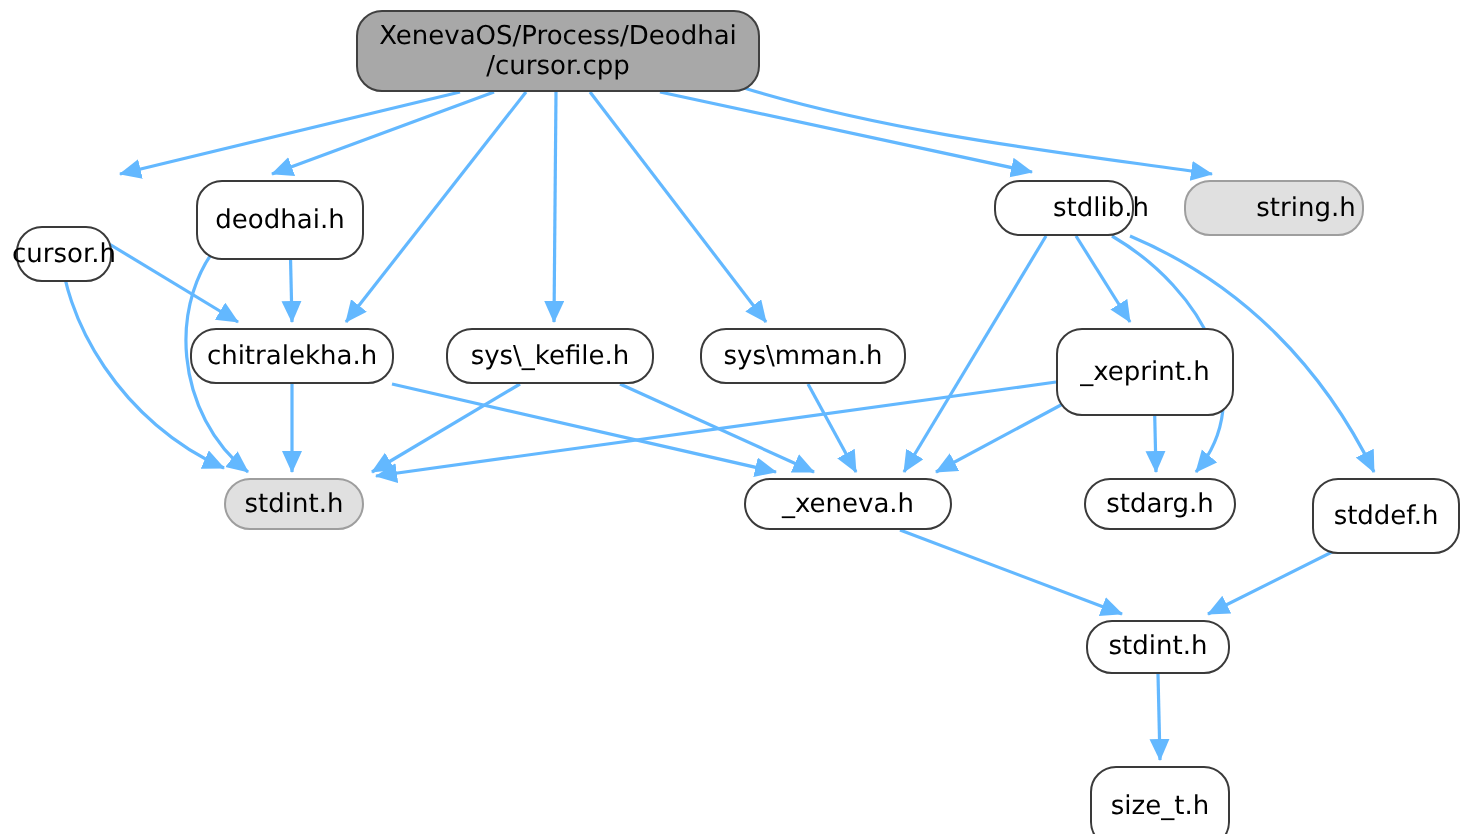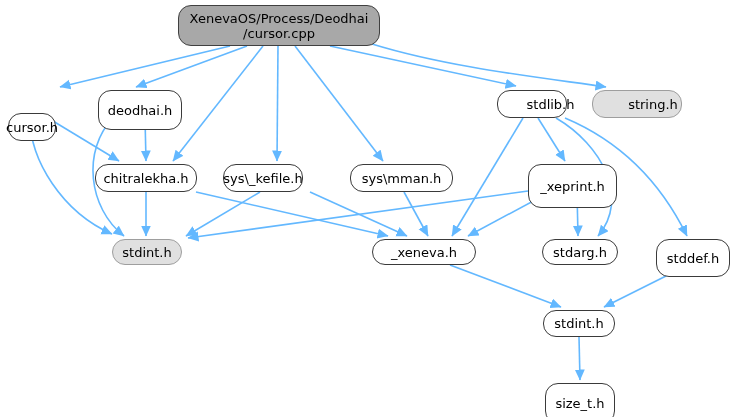--- a/index.html
+++ b/index.html
@@ -67,21 +67,21 @@
       </g>
   </svg>
   <div id="nodes">
       <div class="node root" style="left: 178px; top: 5px; width: 202px; height: 41px;">XenevaOS/Process/Deodhai
 /cursor.cpp</div>
       <div class="node normal" style="left: 8px; top: 90px; width: 48px; height: 28px; margin-top: 23px;">cursor.h</div>
       <div class="node normal" style="left: 98px; top: 90px; width: 84px; height: 40px;">deodhai.h</div>
       <div class="node normal" style="left: 497px; top: 90px; width: 70px; height: 28px; padding-left: 37px;">stdlib.h</div>
       <div class="node leaf" style="left: 592px; top: 90px; width: 90px; height: 28px; padding-left: 32px;">string.h</div>
       <div class="node normal" style="left: 95px; top: 164px; width: 102px; height: 28px;">chitralekha.h</div>
-      <div class="node normal" style="left: 223px; top: 164px; width: 80px; height: 28px;">sys\_kefile.h</div>
+      <div class="node normal" style="left: 223px; top: 164px; width: 104px; height: 28px;">sys\_kefile.h</div>
       <div class="node normal" style="left: 350px; top: 164px; width: 103px; height: 28px;">sys\mman.h</div>
       <div class="node normal" style="left: 528px; top: 164px; width: 89px; height: 44px;">_xeprint.h</div>
       <div class="node leaf" style="left: 112px; top: 239px; width: 70px; height: 26px;">stdint.h</div>
       <div class="node normal" style="left: 372px; top: 239px; width: 104px; height: 26px; text-align: center;">_xeneva.h</div>
       <div class="node normal" style="left: 542px; top: 239px; width: 76px; height: 26px;">stdarg.h</div>
       <div class="node normal" style="left: 656px; top: 239px; width: 74px; height: 38px;">stddef.h</div>
       <div class="node normal" style="left: 543px; top: 310px; width: 72px; height: 27px;">stdint.h</div>
       <div class="node normal" style="left: 545px; top: 383px; width: 70px; height: 41px;">size_t.h</div>
     </div>
 </div>

